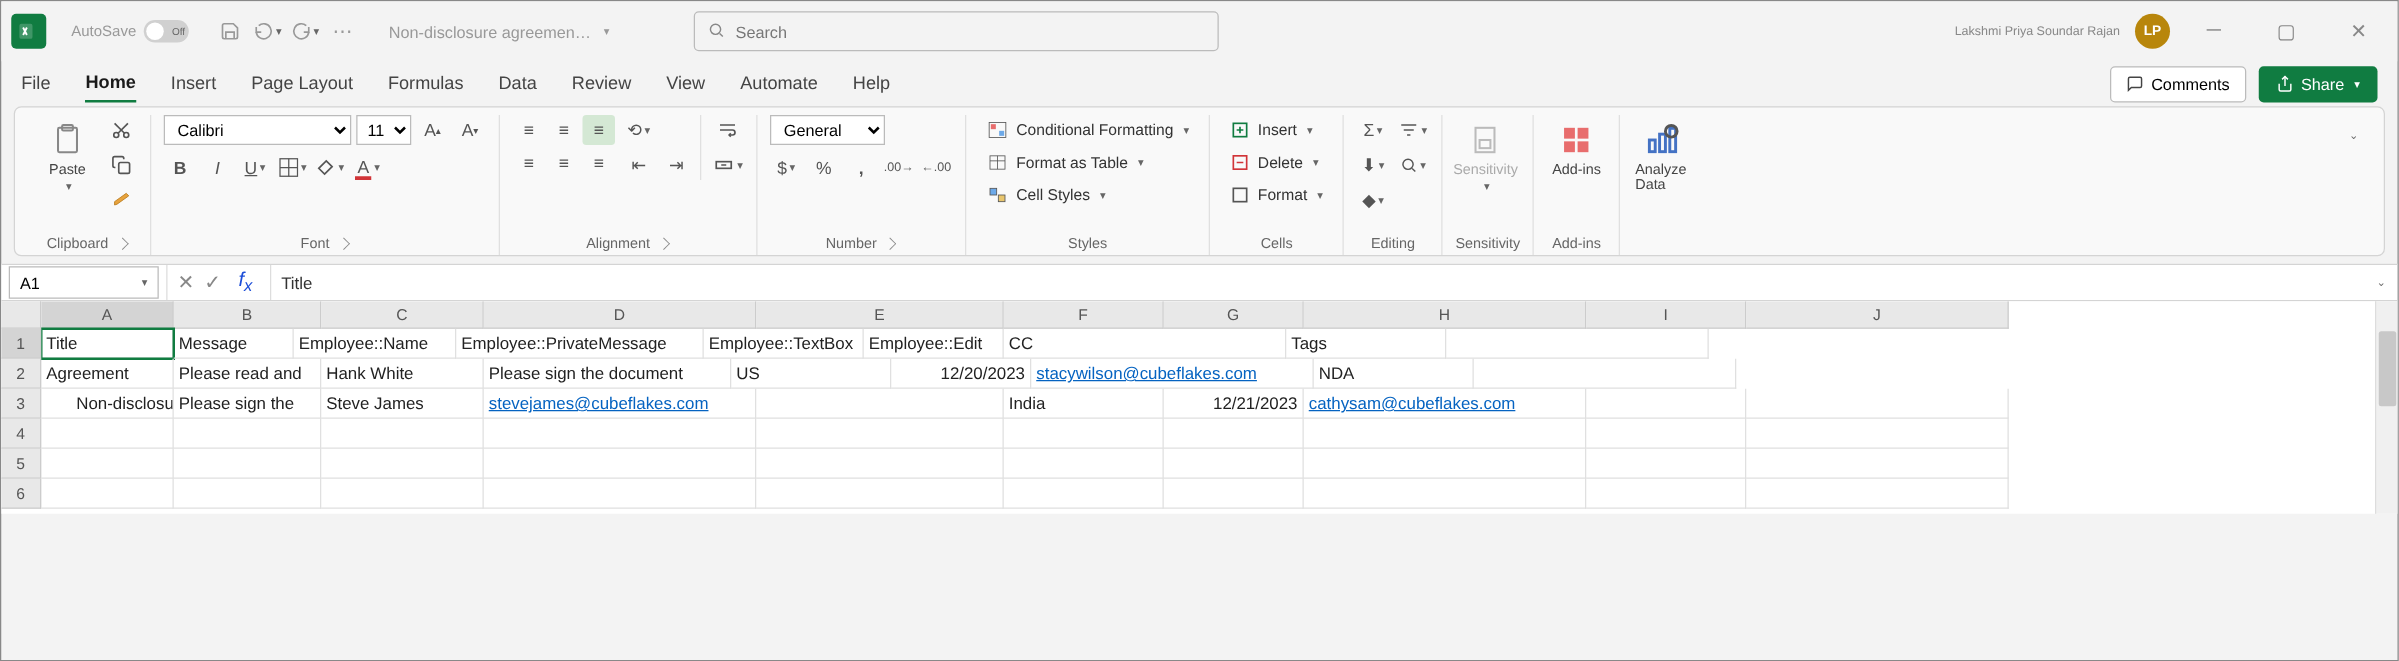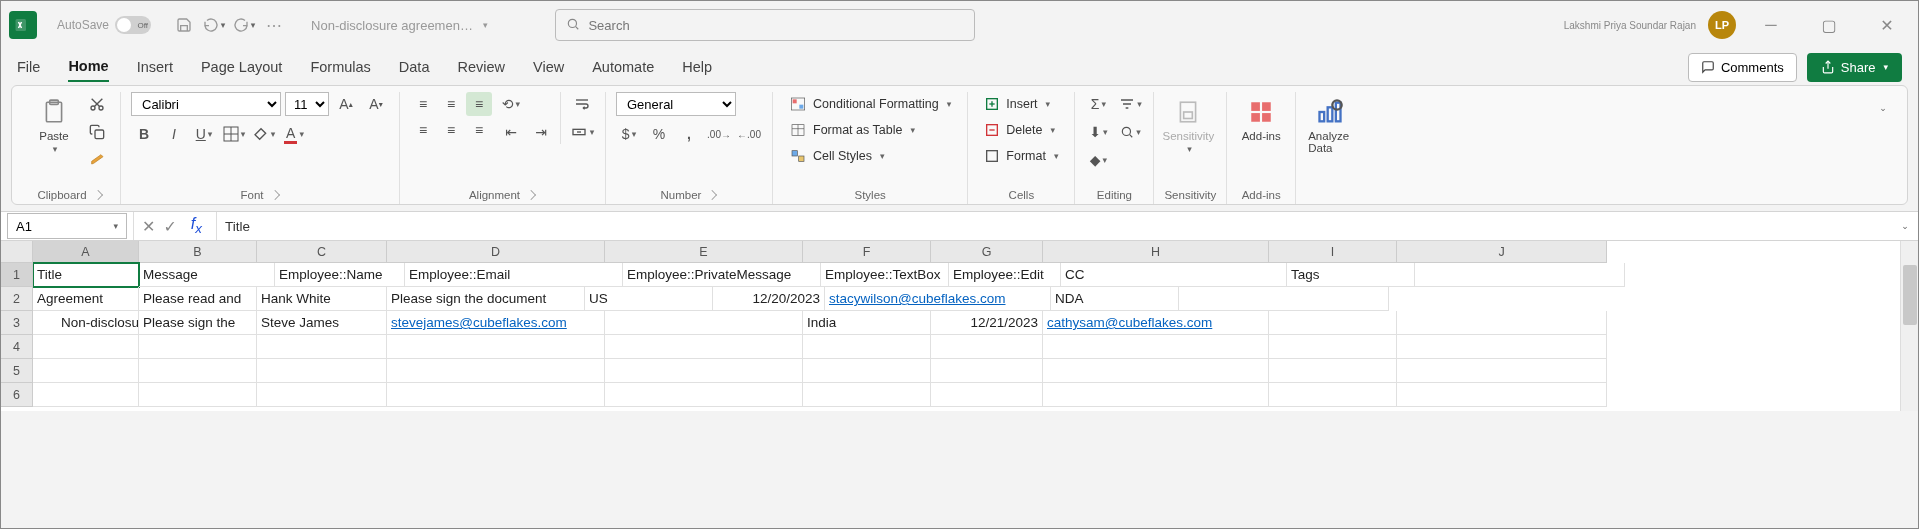--- a/index.html
+++ b/index.html
@@ -39,21 +39,21 @@
 .big-btn { display: flex; flex-direction: column; align-items: center; justify-content: center; width: 48px; gap: 2px; cursor: pointer; padding: 4px 2px; font-size: 11.5px; color: #444; }
 .big-btn.disabled { color: #aaa; }
 .big-icon { width: 32px; height: 32px; display: flex; align-items: center; justify-content: center; font-size: 20px; }
 .small-col { display: flex; flex-direction: column; gap: 4px; justify-content: center; }
 .small-btn { width: 26px; height: 24px; display: flex; align-items: center; justify-content: center; cursor: pointer; font-size: 14px; color: #555; }
 .med-btn { height: 24px; display: flex; align-items: center; gap: 6px; padding: 0 6px; cursor: pointer; font-size: 12.5px; color: #333; white-space: nowrap; }
 
 .font-row { display: flex; gap: 4px; align-items: center; }
 .font-select { width: 150px; height: 24px; border: 1px solid #bbb; background: #fff; font-size: 13px; padding: 0 6px; }
 .size-select { width: 44px; height: 24px; border: 1px solid #bbb; background: #fff; font-size: 13px; padding: 0 4px; }
-.num-select { width: 120px; height: 24px; border: 1px solid #bbb; background: #fff; font-size: 13px; padding: 0 6px; }
+.num-select { width: 92px; height: 24px; border: 1px solid #bbb; background: #fff; font-size: 13px; padding: 0 6px; }
 
 .align-grid { display: grid; grid-template-columns: repeat(3, 26px); grid-auto-rows: 24px; gap: 2px; }
 .align-grid .small-btn.active { background: #d4e8d4; border-radius: 3px; }
 
 .chev { font-size: 9px; color: #666; margin-left: 2px; }
 
 
 .formula-row { height: 30px; display: flex; align-items: center; border-top: 1px solid #d4d4d4; border-bottom: 1px solid #d4d4d4; margin-top: 6px; background: #fff; }
 .name-box { width: 120px; height: 26px; border: 1px solid #bbb; margin: 0 6px; padding: 0 8px; font-size: 13px; display: flex; align-items: center; justify-content: space-between; }
 .fx-btns { display: flex; gap: 8px; padding: 0 8px; border-left: 1px solid #ddd; border-right: 1px solid #ddd; height: 100%; align-items: center; color: #888; }
@@ -497,23 +497,22 @@
           <div class="col-h" style="width: 198px;">E</div>
           <div class="col-h" style="width: 128px;">F</div>
           <div class="col-h" style="width: 112px;">G</div>
           <div class="col-h" style="width: 226px;">H</div>
           <div class="col-h" style="width: 128px;">I</div>
           <div class="col-h" style="width: 210px;">J</div>
         </div>
     <div class="cells" id="cells">
           <div class="cell-row">
             <div class="cell selected" style="width: 106px;">Title</div>
-            <div class="cell" style="width: 136px;">Message</div>
+            <div class="cell" style="width: 96px;">Message</div>
             <div class="cell" style="width: 130px;">Employee::Name</div>
-            <div class="cell" style="width: 218px;">Employee::Email</div>
             <div class="cell" style="width: 198px;">Employee::PrivateMessage</div>
             <div class="cell" style="width: 128px;">Employee::TextBox</div>
             <div class="cell" style="width: 112px;">Employee::Edit</div>
             <div class="cell" style="width: 226px;">CC</div>
             <div class="cell" style="width: 128px;">Tags</div>
             <div class="cell" style="width: 210px;"></div>
           </div>
           <div class="cell-row">
             <div class="cell" style="width: 106px;">Agreement</div>
             <div class="cell" style="width: 118px;">Please read and</div>

